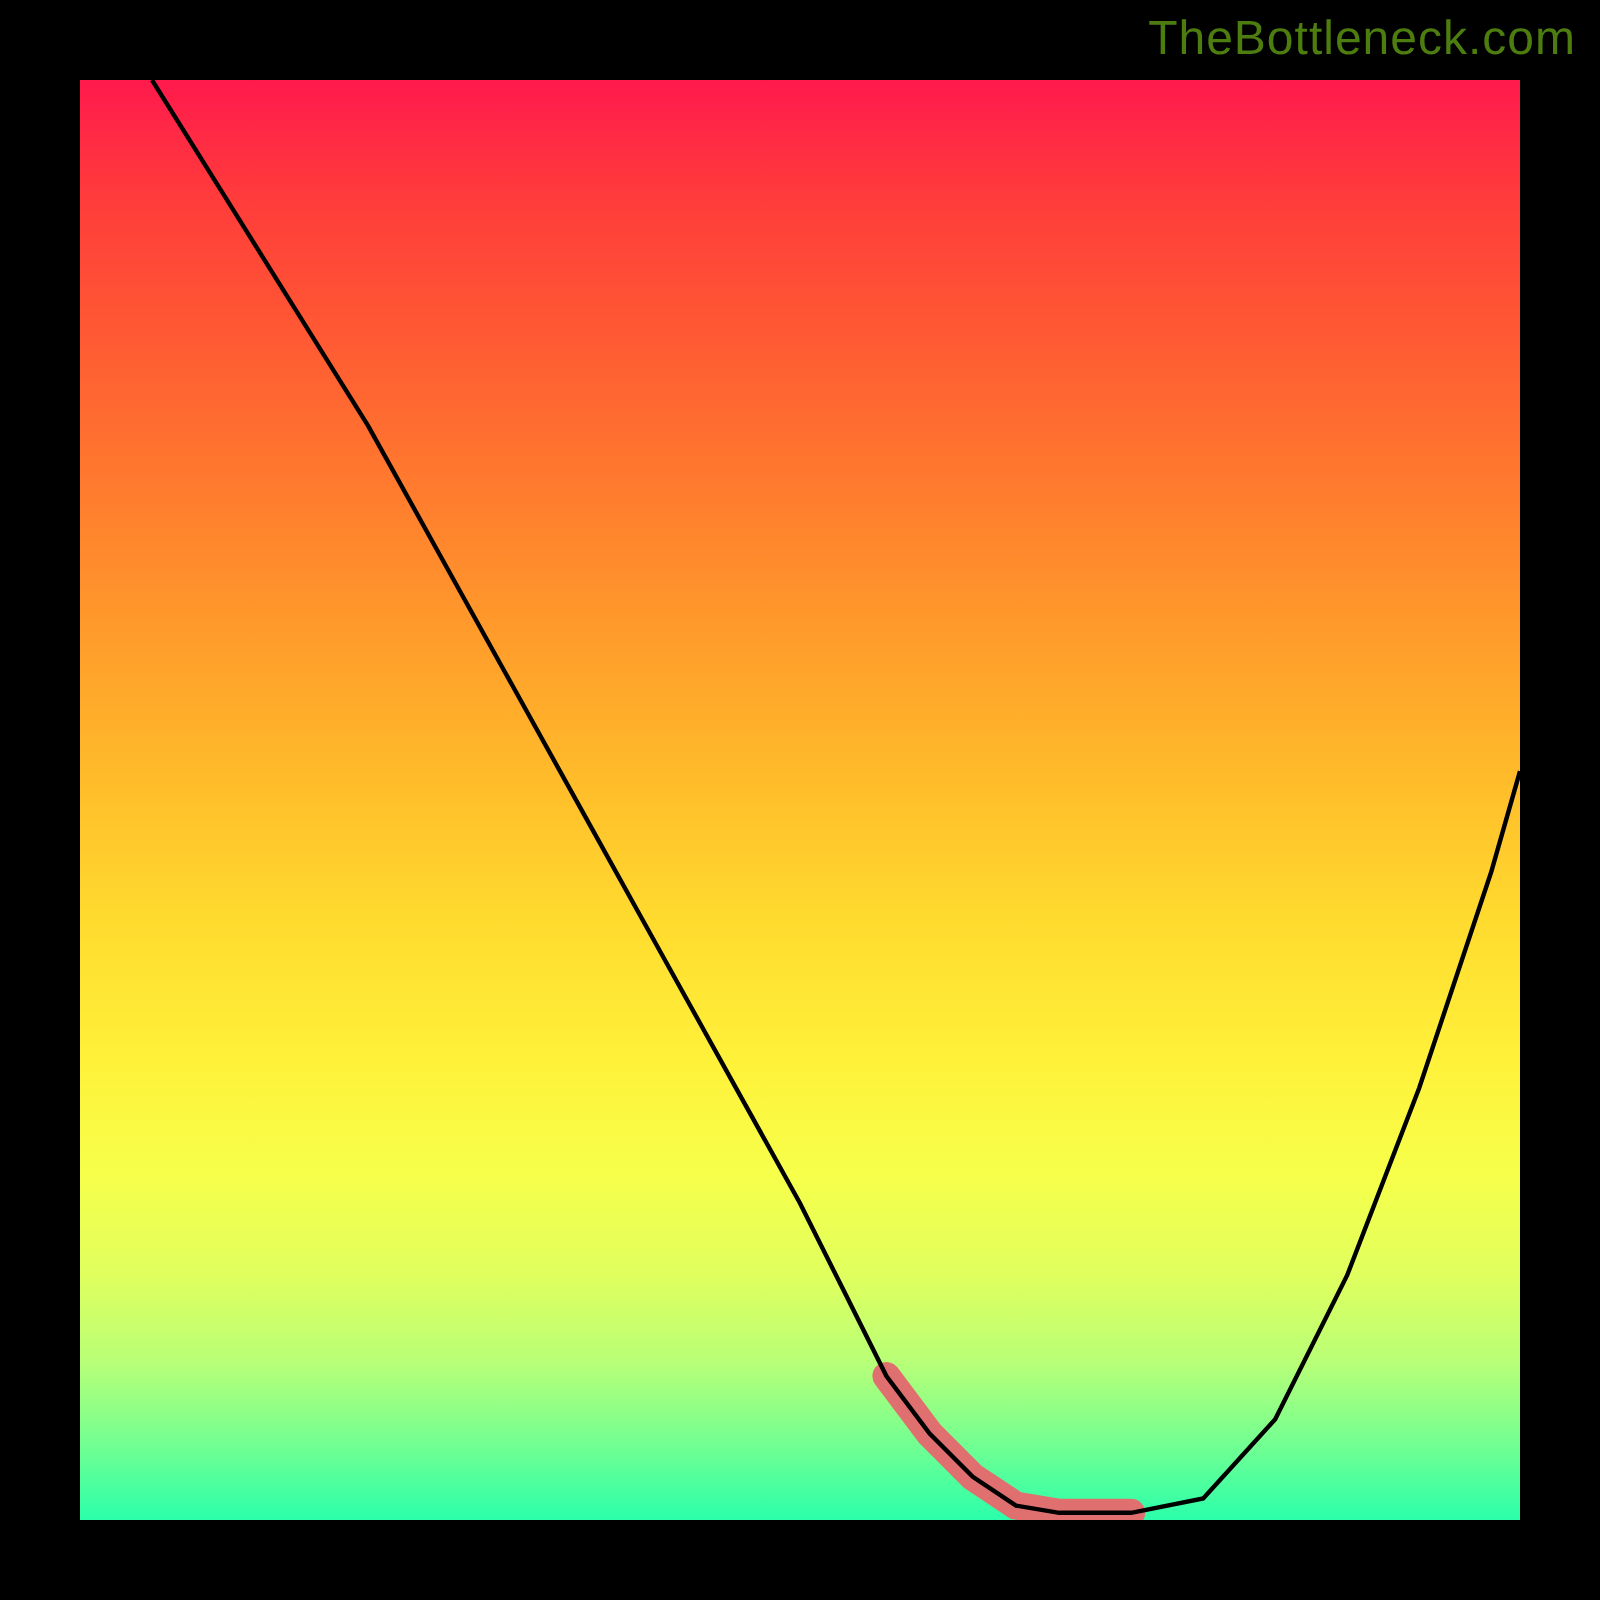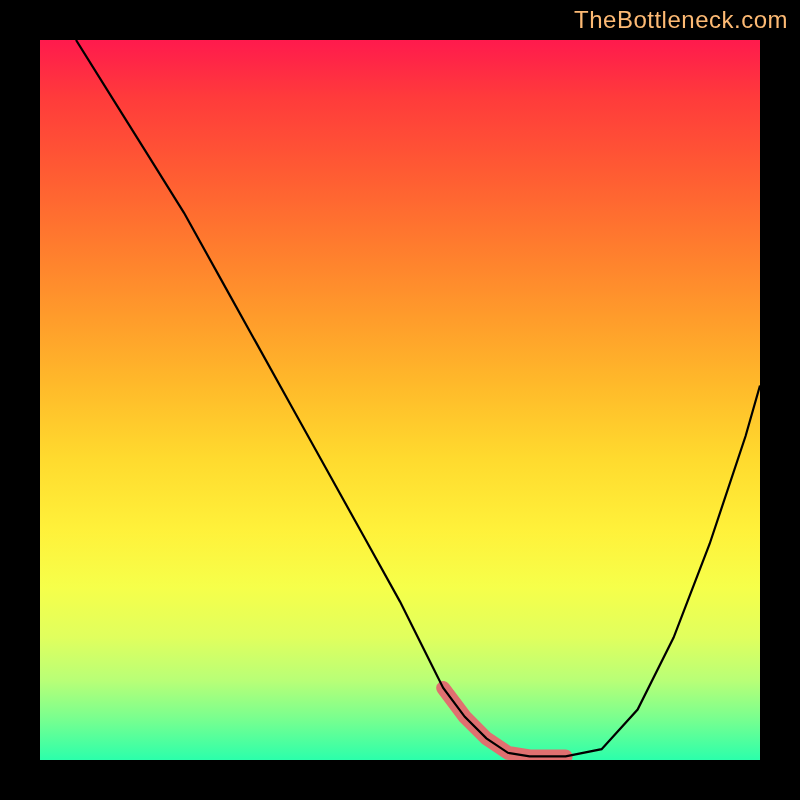--- a/index.html
+++ b/index.html
@@ -36,21 +36,21 @@
       #e0ff5e 83%,
       #b8ff77 89%,
       #7cff8e 94%,
       #2bffab 100%
     );
   }
   .watermark {
     position: absolute;
     top: 6px;
     right: 12px;
-    color: #fdba74;
+    color: #4d7c0f;
     font-size: 24px;
     letter-spacing: 0.5px;
     user-select: none;
   }
   svg.curve {
     position: absolute;
     left: 0;
     top: 0;
     width: 720px;
     height: 720px;

